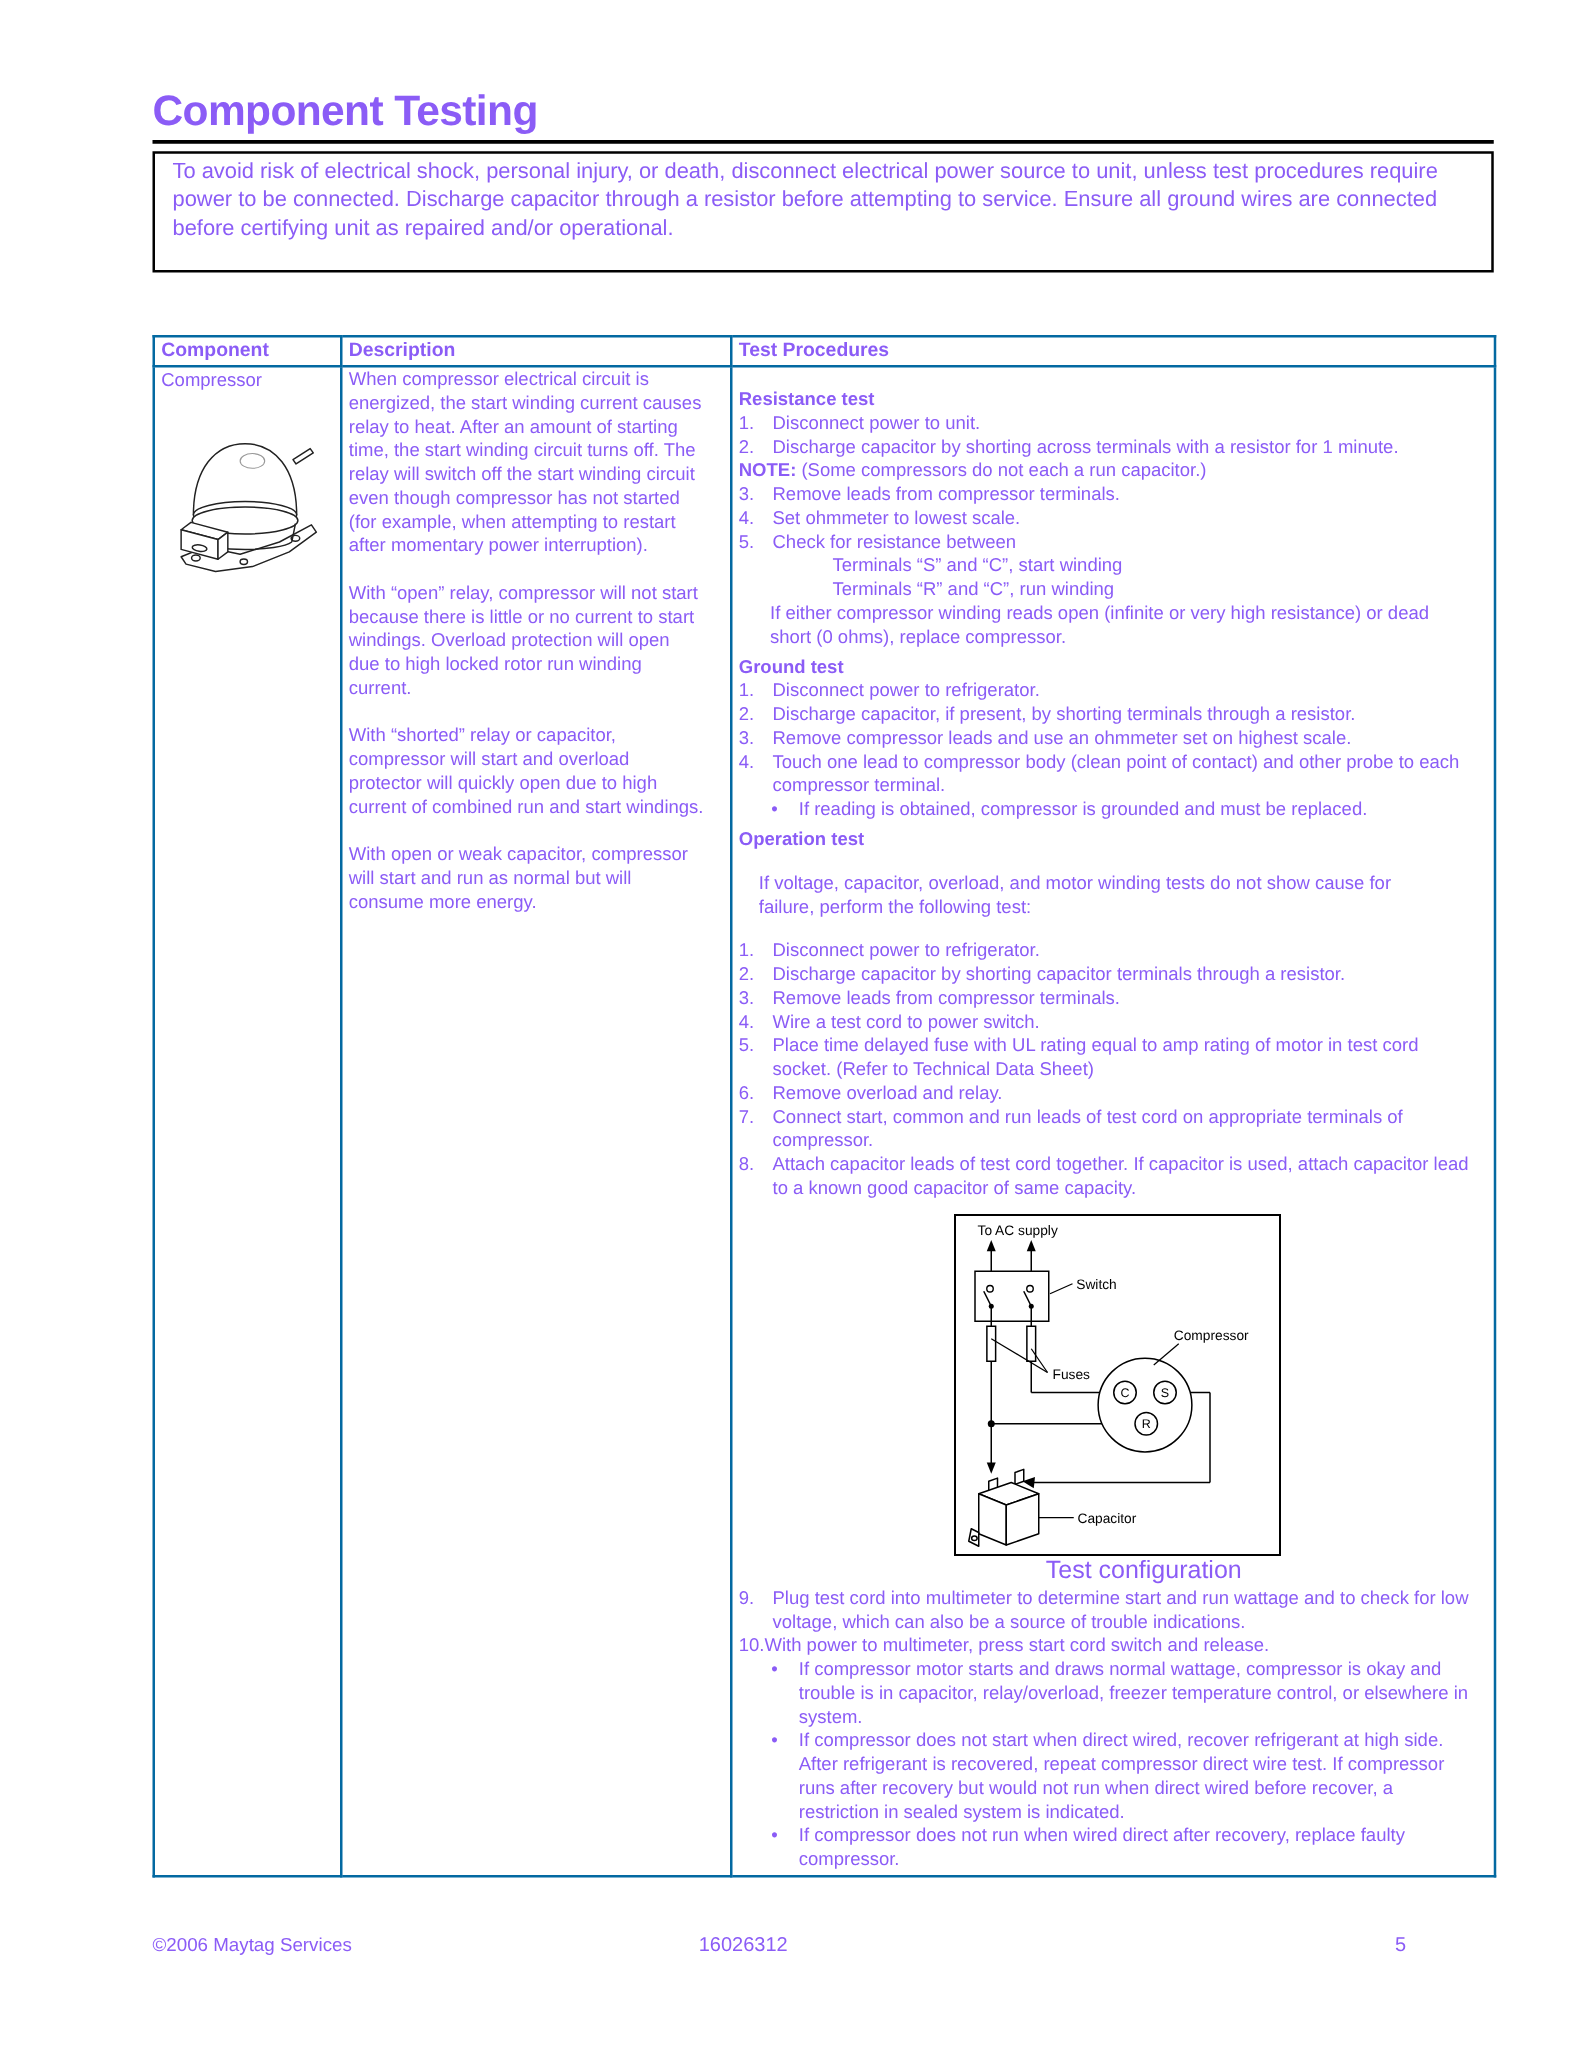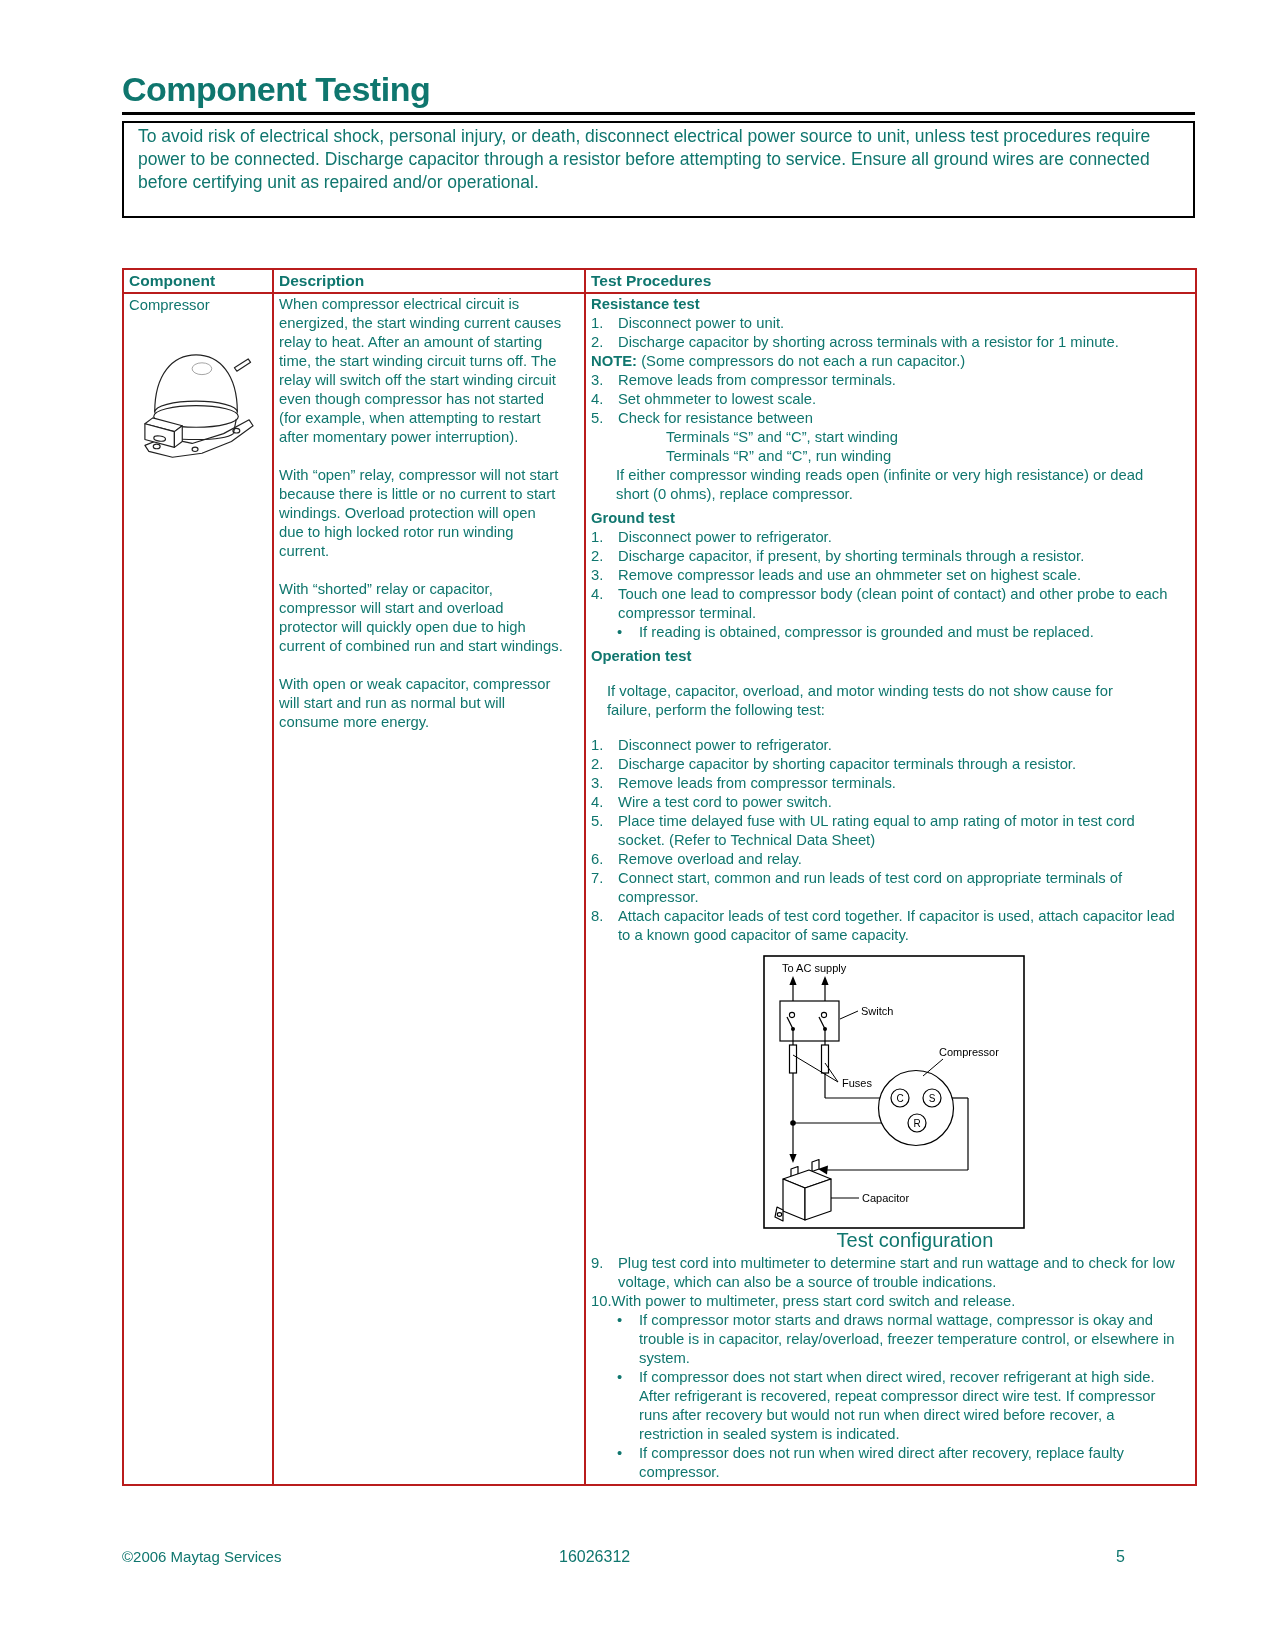--- a/index.html
+++ b/index.html
@@ -1,43 +1,43 @@
 <!DOCTYPE html>
 <html><head>
 <meta charset="utf-8">
 <style>
   html,body{margin:0;padding:0;background:#fff;}
   .page{
     position:relative;width:1275px;height:1651px;margin:0 auto;background:#fff;
-    font-family:"Liberation Sans","DejaVu Sans",sans-serif;color:#0f766e;
+    font-family:"Liberation Sans","DejaVu Sans",sans-serif;color:#8b5cf6;
     overflow:hidden;
   }
   .content{position:absolute;left:122px;top:70px;width:1073px;}
   
   .title-wrap{border-bottom:3px solid #000;padding-bottom:4px;}
   h1.page-title{margin:0;font-size:34px;font-weight:bold;letter-spacing:-0.5px;line-height:38px;}
   
   .warning-box{border:2px solid #000;margin-top:6px;padding:0 10px 8px 10px;}
   .warning-header{border:2px solid #000;margin:10px 0 6px 0;height:44px;display:flex;align-items:center;justify-content:center;gap:18px;}
   .warning-title{font-size:28px;font-weight:bold;letter-spacing:1px;}
   .warning-body{margin:2px 4px 14px 4px;font-size:17.5px;line-height:23px;}
   
   .main-table{border-collapse:collapse;width:1073px;margin-top:50px;table-layout:fixed;}
   .main-table col.c1{width:150px;}
   .main-table col.c2{width:312px;}
   .main-table col.c3{width:611px;}
-  .main-table th,.main-table td{border:2px solid #b91c1c;vertical-align:top;text-align:left;padding:1px 20px 2px 5px;}
+  .main-table th,.main-table td{border:2px solid #0369a1;vertical-align:top;text-align:left;padding:1px 20px 2px 5px;}
   .main-table th{font-size:15.5px;font-weight:bold;padding-top:2px;padding-bottom:2px;}
   .cell-component,.cell-description,.cell-procedures{font-size:14.8px;line-height:19px;height:1185px;border-radius:13px;}
   .component-name{margin-top:1px;}
   .compressor-art{margin:32px 0 0 10px;display:block;}
   .cell-description p{margin:0 0 19px 0;}
   
   .sec-title{font-weight:bold;margin-top:5px;}
-  .sec-title.first{margin-top:0;}
+  .sec-title.first{margin-top:16px;}
   .num-item{display:flex;}
   .num-item .num{width:27px;flex-shrink:0;}
   .num-item.tight .num{width:auto;flex-shrink:0;}
   .sub-line{padding-left:75px;}
   .result-line{padding-left:25px;}
   .bullet-item{display:flex;padding-left:26px;margin-top:0px;}
   .bullet-item .b{width:22px;flex-shrink:0;}
   .intro{margin:16px;}
   
   .diagram-wrap{margin:10px 0 4px 172px;width:304px;}

